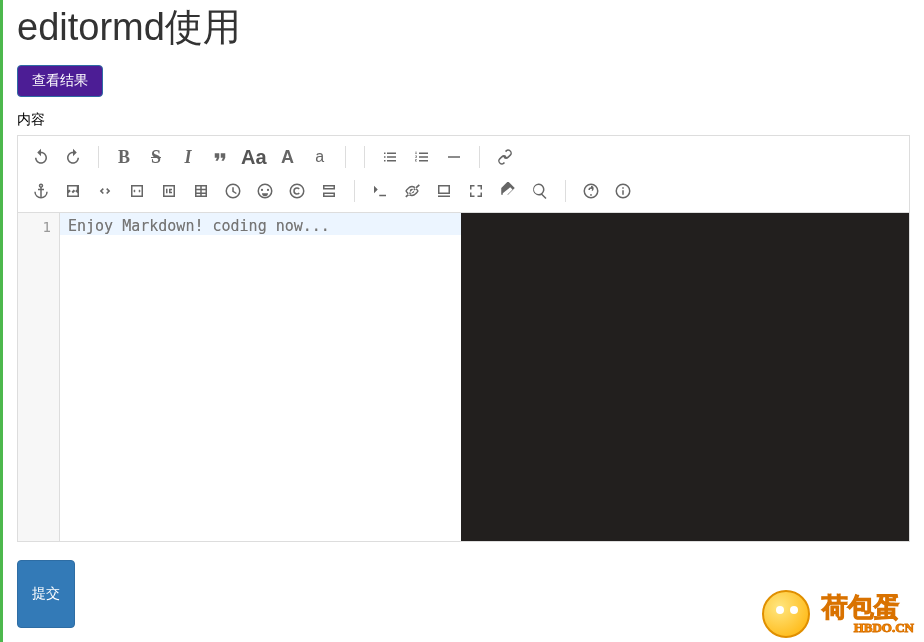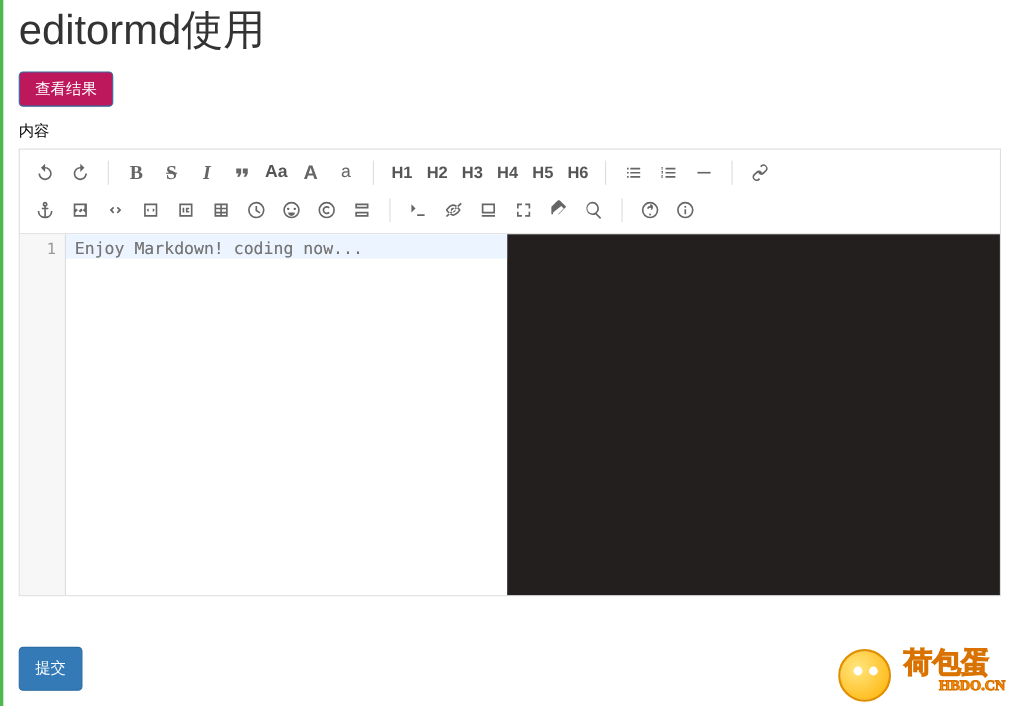--- a/index.html
+++ b/index.html
@@ -12,21 +12,21 @@
       border-left: 3px solid #4db84d;
     }
     .page-title {
       font-size: 38px;
       font-weight: 400;
       color: #333;
       padding: 2px 0 12px 14px;
     }
     .btn {
       display: inline-block;
-      background: #be185d;
+      background: #4c1d95;
       color: #fff;
       border: 1px solid #2e6da4;
       border-radius: 4px;
       padding: 6px 14px;
       font-size: 14px;
       cursor: pointer;
       margin-left: 14px;
     }
     .section-label {
       font-size: 14px;
@@ -65,21 +65,21 @@
       align-items: center;
       justify-content: center;
       color: #666;
       cursor: pointer;
       border-radius: 3px;
       font-size: 18px;
       font-family: Georgia, serif;
     }
     .tb-btn.h { font-family: Arial, sans-serif; font-size: 15px; font-weight: 700; color: #555; }
     .tb-btn svg { width: 18px; height: 18px; fill: #666; }
-    .tb-btn.wide { width: auto; padding: 0 4px; font-family: Arial; font-weight: 700; font-size: 16px; color: #555;}
+    .tb-btn.wide { width: auto; padding: 0 4px; font-family: Arial; font-weight: 700; font-size: 20px; color: #555;}
     .tb-btn.txt { font-family: Arial; font-size: 16px; color: #666; }
     .tb-row-break { flex-basis: 100%; height: 0; }
     .editor-body {
       display: flex;
       height: 328px;
     }
     .gutter {
       width: 42px;
       background: #f7f7f7;
       border-right: 1px solid #ddd;
@@ -127,29 +127,30 @@
       background: #221f1e;
     }
     .submit-btn {
       position: absolute;
       bottom: 14px;
       left: 14px;
       background: #337ab7;
       color: #fff;
       border: 1px solid #2e6da4;
       border-radius: 4px;
-      padding: 10px 14px;
+      padding: 24px 14px;
       font-size: 14px;
       cursor: pointer;
     }
     .watermark {
       position: absolute;
       bottom: 4px;
       right: 10px;
       display: flex;
+      align-items: center;
       gap: 12px;
       pointer-events: none;
     }
     .wm-egg {
       width: 48px; height: 48px;
       background: radial-gradient(circle at 35% 35%, #ffe680, #ffb000);
       border-radius: 50%;
       border: 2px solid #e08f00;
       position: relative;
     }
@@ -203,28 +204,20 @@
       <div class="tb-btn">
           <svg viewBox="0 0 24 24">
             <path d="M6 17h3l2-4V7H5v6h3l-2 4zm8 0h3l2-4V7h-6v6h3l-2 4z"></path>
           </svg>
         </div>
       <div class="tb-btn wide">Aa</div>
       <div class="tb-btn" style="font-weight:700;font-family:Arial">A</div>
       <div class="tb-btn txt">a</div>
     </div>
     <div class="tb-divider"></div>
-    <div class="tb-group">
-      <div class="tb-btn h">H1</div>
-      <div class="tb-btn h">H2</div>
-      <div class="tb-btn h">H3</div>
-      <div class="tb-btn h">H4</div>
-      <div class="tb-btn h">H5</div>
-      <div class="tb-btn h">H6</div>
-    </div>
     <div class="tb-divider"></div>
     <div class="tb-group">
       <div class="tb-btn">
           <svg viewBox="0 0 24 24">
             <path d="M4 6h2v2H4V6zm4 0h12v2H8V6zM4 11h2v2H4v-2zm4 0h12v2H8v-2zM4 16h2v2H4v-2zm4 0h12v2H8v-2z"></path>
           </svg>
         </div>
       <div class="tb-btn">
           <svg viewBox="0 0 24 24">
             <path d="M3 5h2v1H4v1h1v1H3V7h1V6H3V5zm0 5h2v3H3v-1h1v-1H3v-1zm0 5h2v1H4v1h1v1H3v-3zM8 6h12v2H8V6zm0 5h12v2H8v-2zm0 5h12v2H8v-2z"></path>

